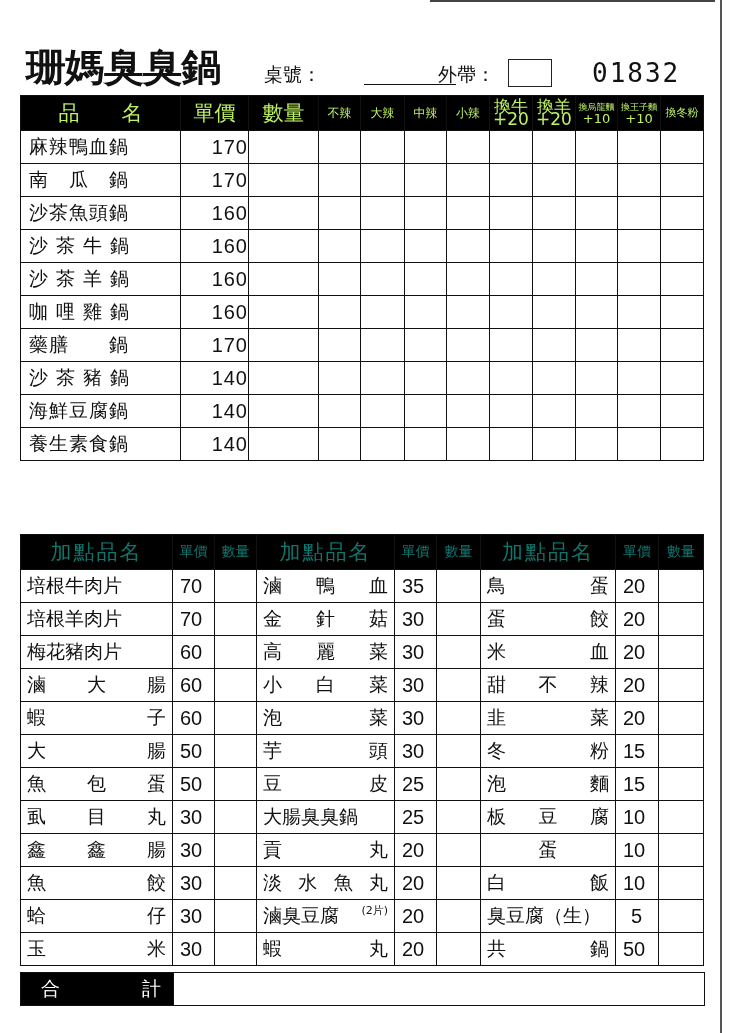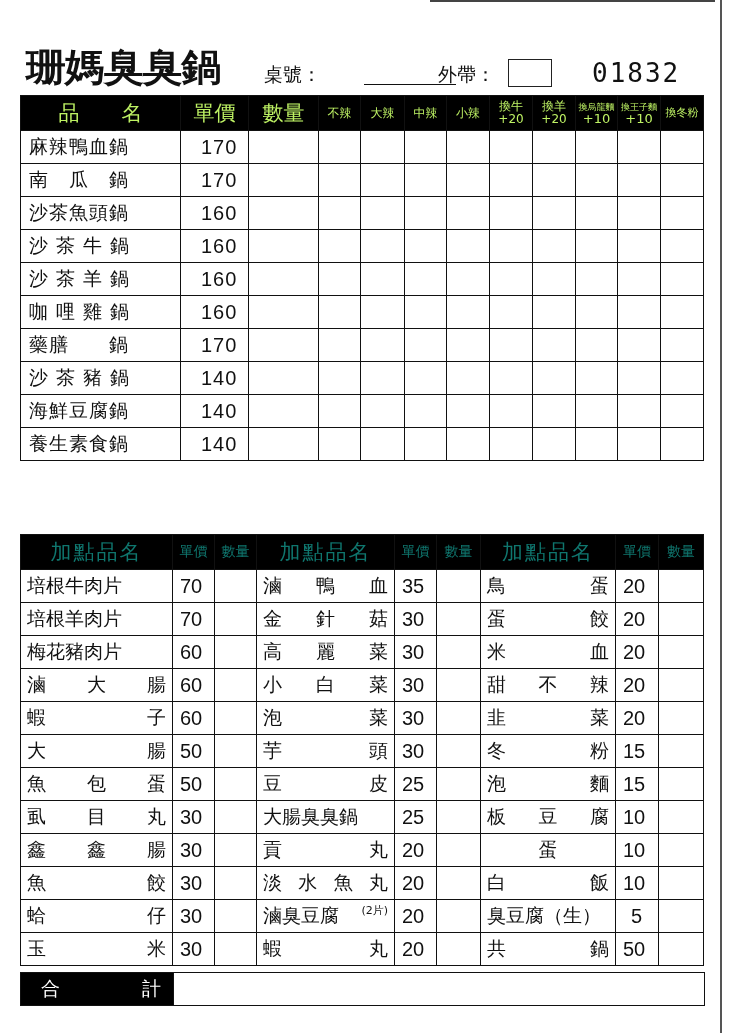--- a/index.html
+++ b/index.html
@@ -13,25 +13,25 @@
   .lbl { position:absolute; top:18px; font-size:19px; line-height:24px; }
   .table-line { position:absolute; left:338px; top:40px; width:92px; height:1px; background:#111; }
   .takeout-box { position:absolute; left:482px; top:15px; width:42px; height:26px; border:1.5px solid #222; background:#fff; }
   .serial { position:absolute; left:566px; top:14px; font-family:"DejaVu Sans Mono", monospace; font-size:26px; letter-spacing:2px; }
 
   table { border-collapse:collapse; position:absolute; table-layout:fixed; }
   td, th { border:1.5px solid #111; padding:0; overflow:hidden; white-space:nowrap; }
   .main { left:20px; top:95px; }
   .main th { background:#000; color:#bef264; font-weight:normal; height:34px; font-size:21px; }
   .main th.sm { font-size:12px;text-align:center; }
-  .main th.xs { font-size:12px; line-height:13px; }
+  .main th.xs { font-size:17px; line-height:13px; }
   .main th.xxs { font-size:9px; line-height:12px; }
   .main td { height:32px; font-size:19px; }
   .main td.name { padding-left:8px; letter-spacing:1px; }
-  .main td.price { padding-left:20px; font-family:"Liberation Sans", sans-serif; font-size:20px; letter-spacing:1px; }
+  .main td.price { padding-left:7px; font-family:"Liberation Sans", sans-serif; font-size:20px; letter-spacing:1px;text-align:right; }
 
   .addon { left:20px; top:534px; }
   .addon th { background:#000; color:#0f766e; font-weight:normal; height:34px; font-size:21px; letter-spacing:2px; }
   .addon th.sm { font-size:14px; letter-spacing:0; }
   .addon td { height:32px; font-size:19px; }
   .addon td.name { padding:0 6px; }
   .addon td.price { padding-left:7px; font-family:"Liberation Sans", sans-serif; font-size:20px;margin-top:36px; }
   .spread { display:flex; justify-content:space-between; }
   .spread.center { justify-content:center; }
   .tiny { font-size:11px; }

